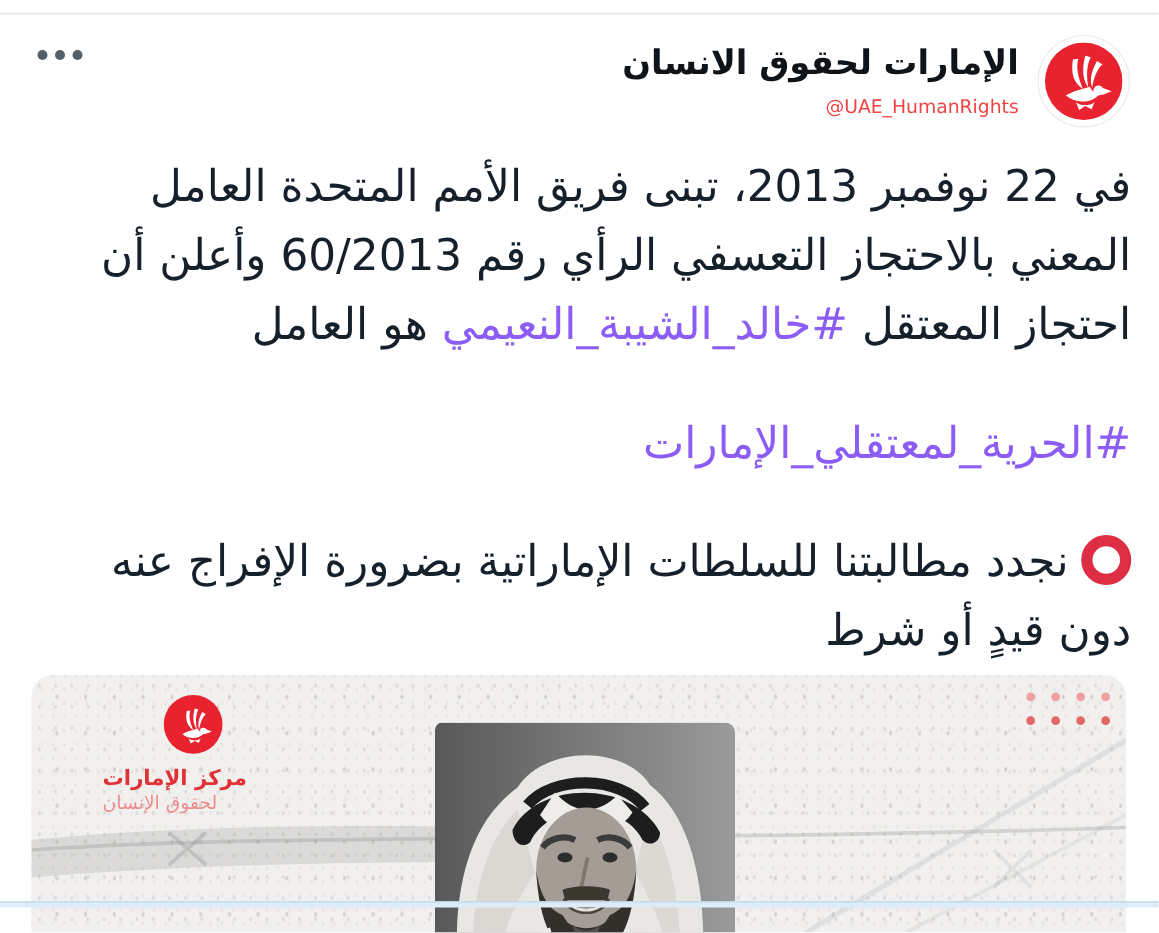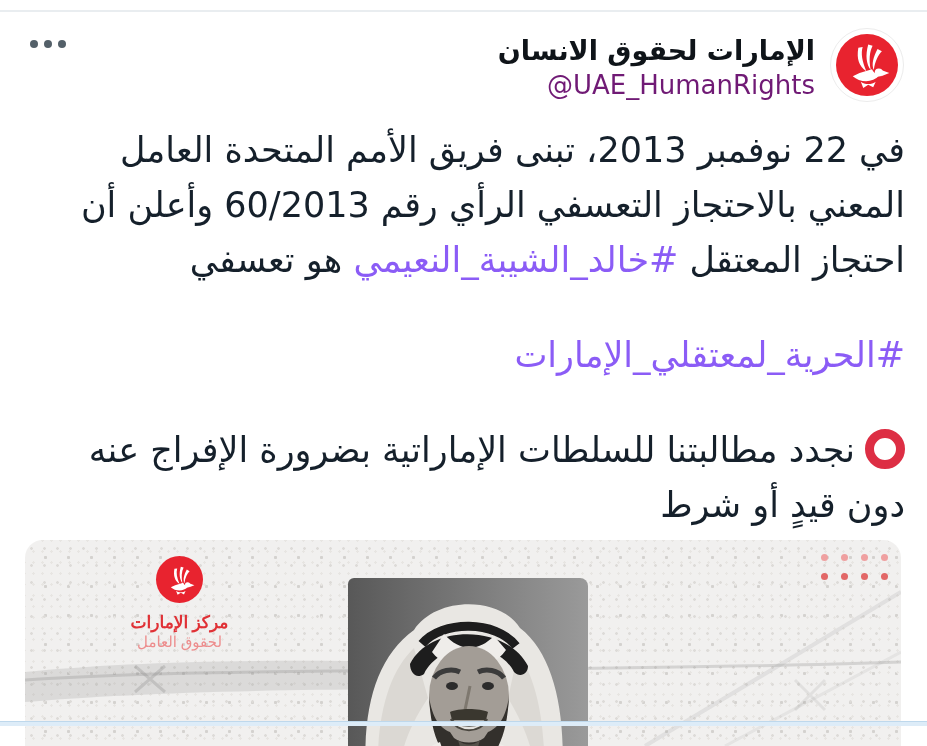--- a/index.html
+++ b/index.html
@@ -11,21 +11,21 @@
   .top-divider { position:absolute; top:10px; left:0; right:0; height:2px; background:#e9edf0; }
 
   
   .avatar { position:absolute; top:28px; right:23px; width:74px; height:74px;
             border-radius:50%; background:#fff; border:1px solid #ececec;
             display:flex; align-items:center; justify-content:center; cursor:pointer; }
   .avatar svg { display:block; }
 
   .name-block { position:absolute; top:33px; right:112px; text-align:right; direction:rtl; }
   .display-name { font-size:27px; font-weight:bold; color:#0f1419; line-height:36px; cursor:pointer; }
-  .handle { font-size:26px; color:#701a75; line-height:32px; direction:ltr; display:inline-block; cursor:pointer; }
+  .handle { font-size:15px; color:#ef4444; line-height:32px; direction:ltr; display:inline-block; cursor:pointer; }
 
   .more-btn { position:absolute; top:36px; left:26px; display:flex; gap:6px; cursor:pointer; padding:4px; }
   .more-btn i { width:8px; height:8px; border-radius:50%; background:#546069; display:block; }
 
   
   .tweet-text { position:absolute; top:123px; right:22px; left:22px; direction:rtl;
                 text-align:right; color:#15202b; font-size:35px; line-height:55px; }
   .tweet-text p { margin-bottom:40px; }
   .hashtag { color:#8b5cf6; cursor:pointer; }
   .ring-emoji { display:inline-block; width:40px; height:40px; border:9px solid #dd2e44;
@@ -36,21 +36,21 @@
            border-radius:18px 18px 0 0; overflow:hidden; cursor:pointer;
            background-color:#f1f0ef;
            background-image:
              radial-gradient(#dddbd8 1px, transparent 1.4px),
              radial-gradient(#e7e5e2 1px, transparent 1.3px),
              radial-gradient(#d4d2cf 1.2px, transparent 1.6px);
            background-size:13px 17px, 9px 11px, 23px 29px;
            background-position:0 0, 4px 6px, 9px 3px; }
   .media .wire-layer { position:absolute; inset:0; }
 
-  .media-logo { position:absolute; top:16px; left:82px; width:145px; text-align:center;font-family:Liberation Serif, serif; }
+  .media-logo { position:absolute; top:16px; left:57px; width:145px; text-align:left; }
   .media-logo .logo-circle { width:47px; height:47px; border-radius:50%; background:#e8232f;
                              margin:0 auto 10px auto; display:flex; align-items:center; justify-content:center; }
   .media-logo .t1 { font-size:17px; font-weight:bold; color:#e03136; line-height:20px; direction:rtl; }
   .media-logo .t2 { font-size:15px; color:#ed8d8d; line-height:18px; direction:rtl; }
 
   .portrait { position:absolute; top:38px; left:323px; width:240px; height:200px;
               border-radius:6px 8px 0 0; overflow:hidden; }
 
   .dot-grid { position:absolute; top:14px; right:13px; display:flex; flex-direction:column; gap:12px; }
   .dot-row { display:flex; gap:13px; flex-direction:row-reverse; }
@@ -90,21 +90,21 @@
   </div>
 
   <div class="name-block">
     <div class="display-name">الإمارات لحقوق الانسان</div>
     <div><span class="handle" dir="ltr">@UAE_HumanRights</span></div>
   </div>
 
   <div class="tweet-text">
     <p><span>في 22 نوفمبر 2013، تبنى فريق الأمم المتحدة العامل المعني بالاحتجاز التعسفي الرأي رقم 60/2013 وأعلن أن احتجاز المعتقل</span>
       <span class="hashtag">#خالد_الشيبة_النعيمي</span>
-      <span>هو تعسفي</span></p>
+      <span>هو العامل</span></p>
 
     <p><span class="hashtag">#الحرية_لمعتقلي_الإمارات</span></p>
 
     <p><span class="ring-emoji"></span><span>نجدد مطالبتنا للسلطات الإماراتية بضرورة الإفراج عنه دون قيدٍ أو شرط</span></p>
   </div>
 
   <div class="media">
 
     <svg class="wire-layer" width="876" height="206" viewBox="0 0 876 206">
       <path d="M0,132 C120,120 300,116 560,128 L560,152 C300,146 120,152 0,162 Z" fill="#8e8e8e" opacity="0.22"></path>
@@ -122,21 +122,21 @@
           <path d="M36 22 C33 40 37 52 49 60 C42 44 40 31 43 21 Z" fill="#fff"></path>
           <path d="M52 17 C47 35 49 49 56 58 C53 42 54 29 59 19 Z" fill="#fff"></path>
           <path d="M67 24 C60 37 57 49 61 58 C63 44 68 34 74 28 Z" fill="#fff"></path>
           <path d="M27 68 C38 78 58 80 70 67 C64 65 60 62 58 57 L38 63 Z" fill="#fff"></path>
           <circle cx="69" cy="62" r="6.5" fill="#fff"></circle>
           <path d="M73 58 L86 63 L73 68 Z" fill="#fff"></path>
           <path d="M40 77 C46 82 58 82 64 77 L60 86 L52 82 L44 87 Z" fill="#fff"></path>
         </svg>
       </div>
       <div class="t1">مركز الإمارات</div>
-      <div class="t2">لحقوق العامل</div>
+      <div class="t2">لحقوق الإنسان</div>
     </div>
 
     <div class="portrait">
       <svg width="240" height="200" viewBox="0 0 240 200">
         <defs>
           <linearGradient id="pbg" x1="0" y1="0" x2="1" y2="0">
             <stop offset="0" stop-color="#585858"></stop>
             <stop offset="0.55" stop-color="#7d7d7d"></stop>
             <stop offset="1" stop-color="#9a9a9a"></stop>
           </linearGradient>

